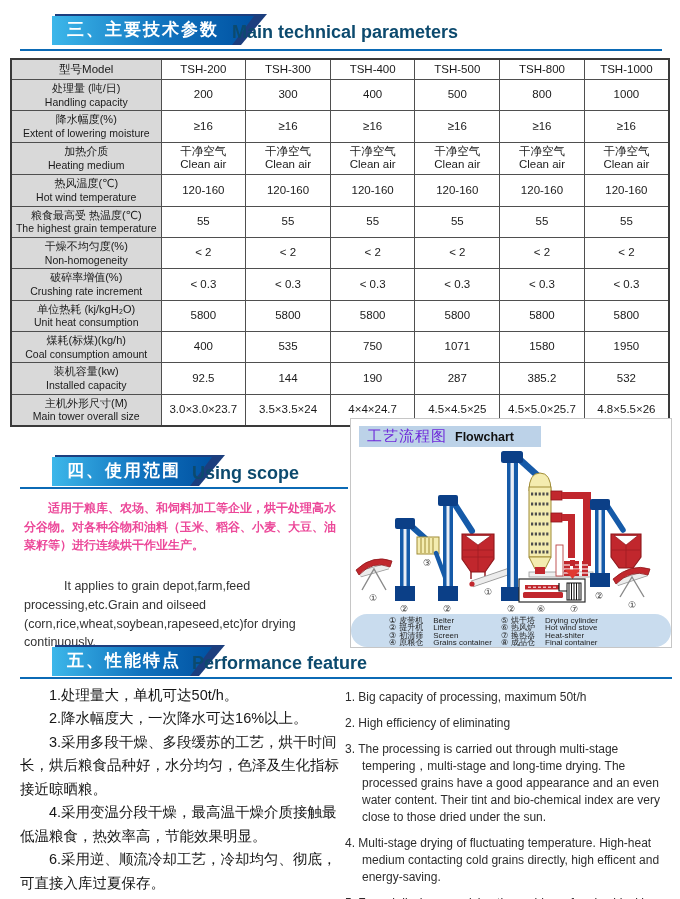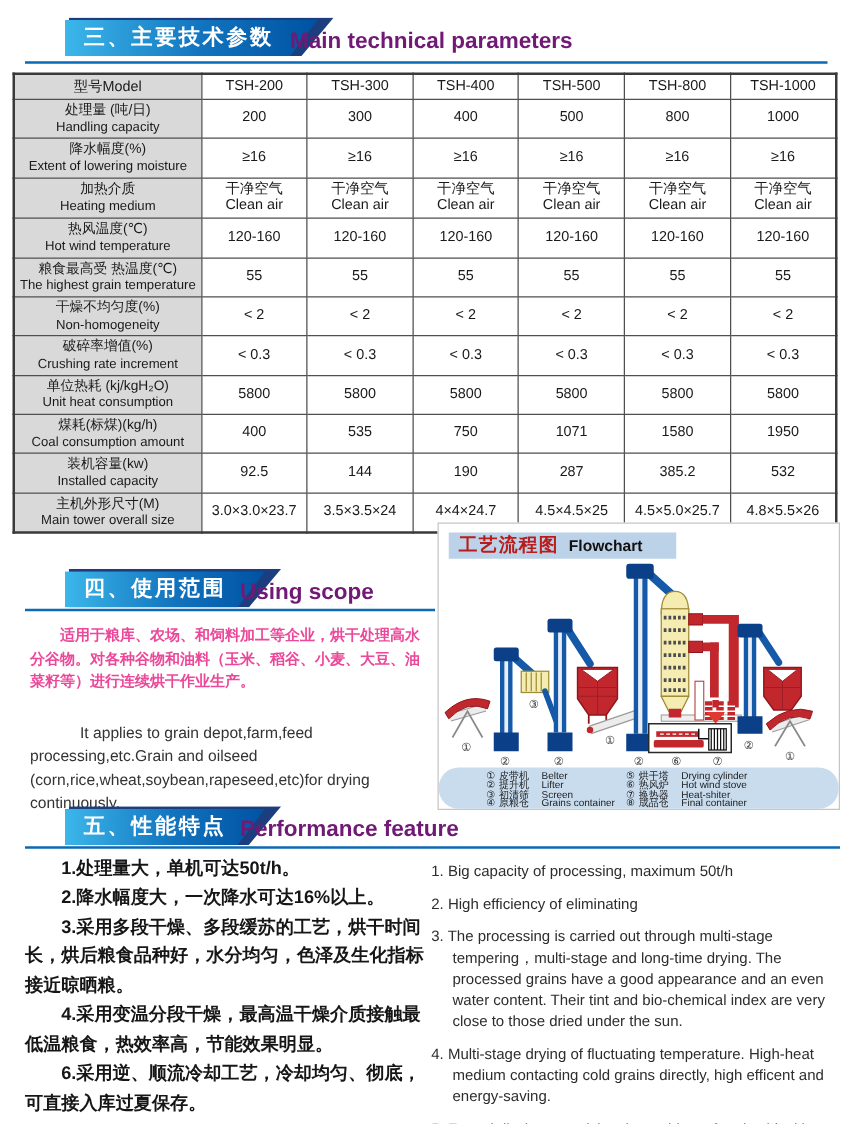--- a/index.html
+++ b/index.html
@@ -18,21 +18,21 @@
   }
   .sec-banner .bg-blue {
     position:absolute; left:0; top:2px; width:calc(100% - 10px); height:calc(100% - 2px);
     background:linear-gradient(90deg,#3cb7ea 0%,#1173be 55%,#0052a2 100%);
     clip-path:polygon(0 0,100% 0,calc(100% - 22px) 100%,0 100%);
   }
   .sec-banner .zh {
     position:relative; z-index:2; color:#fff; font-weight:bold; font-size:17px;
     line-height:31px; padding-left:15px; letter-spacing:2px; white-space:nowrap;
   }
-  .sec-title-en { position:absolute; color:#701a75; font-size:18px; font-weight:bold; white-space:nowrap; }
+  .sec-title-en { position:absolute; color:#0c4a6e; font-size:18px; font-weight:bold; white-space:nowrap; }
   .rule { position:absolute; height:2px; background:#0b6ab5; }
 
   
   table.tech {
     position:absolute; left:10px; top:58px; width:660px; height:342px;
     border-collapse:collapse; table-layout:fixed; border:2px solid #3a3a3a;
   }
   table.tech th, table.tech td {
     border:1px solid #4f4f4f; text-align:center; vertical-align:middle;
     padding:2px 2px; font-weight:normal;
@@ -56,36 +56,36 @@
 
   
   .flow-panel {
     position:absolute; left:350px; top:418px; width:322px; height:230px;
     background:#ffffff; border:1px solid #c6c6c6;
   }
   .flow-title {
     position:absolute; left:8px; top:7px; height:21px; width:182px;
     background:#bcd2e8; display:flex; align-items:center; padding:0 8px; white-space:nowrap;
   }
-  .flow-title .t-zh { font-size:15px; font-weight:bold; color:#b91c1c; letter-spacing:1px; }
+  .flow-title .t-zh { font-size:15px; font-weight:normal; color:#6d28d9; letter-spacing:1px; }
   .flow-title .t-en { font-size:12.5px; font-weight:bold; color:#111; margin-left:8px; }
   .flow-svg { position:absolute; left:0; top:30px; }
   .flow-legend {
     position:absolute; left:0; right:0; bottom:0; height:33px; background:#c9dcee;
     display:flex; padding:3px 0 0 38px;border-radius:16px;
   }
   .flow-legend ul { list-style:none; margin:0; padding:0; }
   .flow-legend ul + ul { margin-left:9px; }
   .flow-legend li { font-size:8px; line-height:7.4px; color:#222; white-space:nowrap; }
   .flow-legend .lnum { margin-right:3px; }
   .flow-legend .lzh { display:inline-block; min-width:34px; }
 
   
   .features-zh { position:absolute; left:20px; top:684px; width:320px; }
-  .features-zh p { margin:0; font-size:14.5px; line-height:1.62; text-indent:2em; font-weight:700; color:#161616; }
+  .features-zh p { margin:0; font-size:14.5px; line-height:1.62; text-indent:2em; font-weight:400; color:#161616; }
   .features-en { position:absolute; left:345px; top:689px; width:328px; }
   .features-en p { margin:0 0 9px 0; font-size:12px; line-height:1.42; color:#2d2d2d; padding-left:17px; text-indent:-17px; }
 
   svg text.marker { font-size:9px; fill:#333; font-family:"DejaVu Sans",sans-serif; }
 </style>
 </head>
 <body>
 
 <div class="sec-banner" style="left:20px; top:14px; width:212px;">
   <div class="bg-navy"></div>

